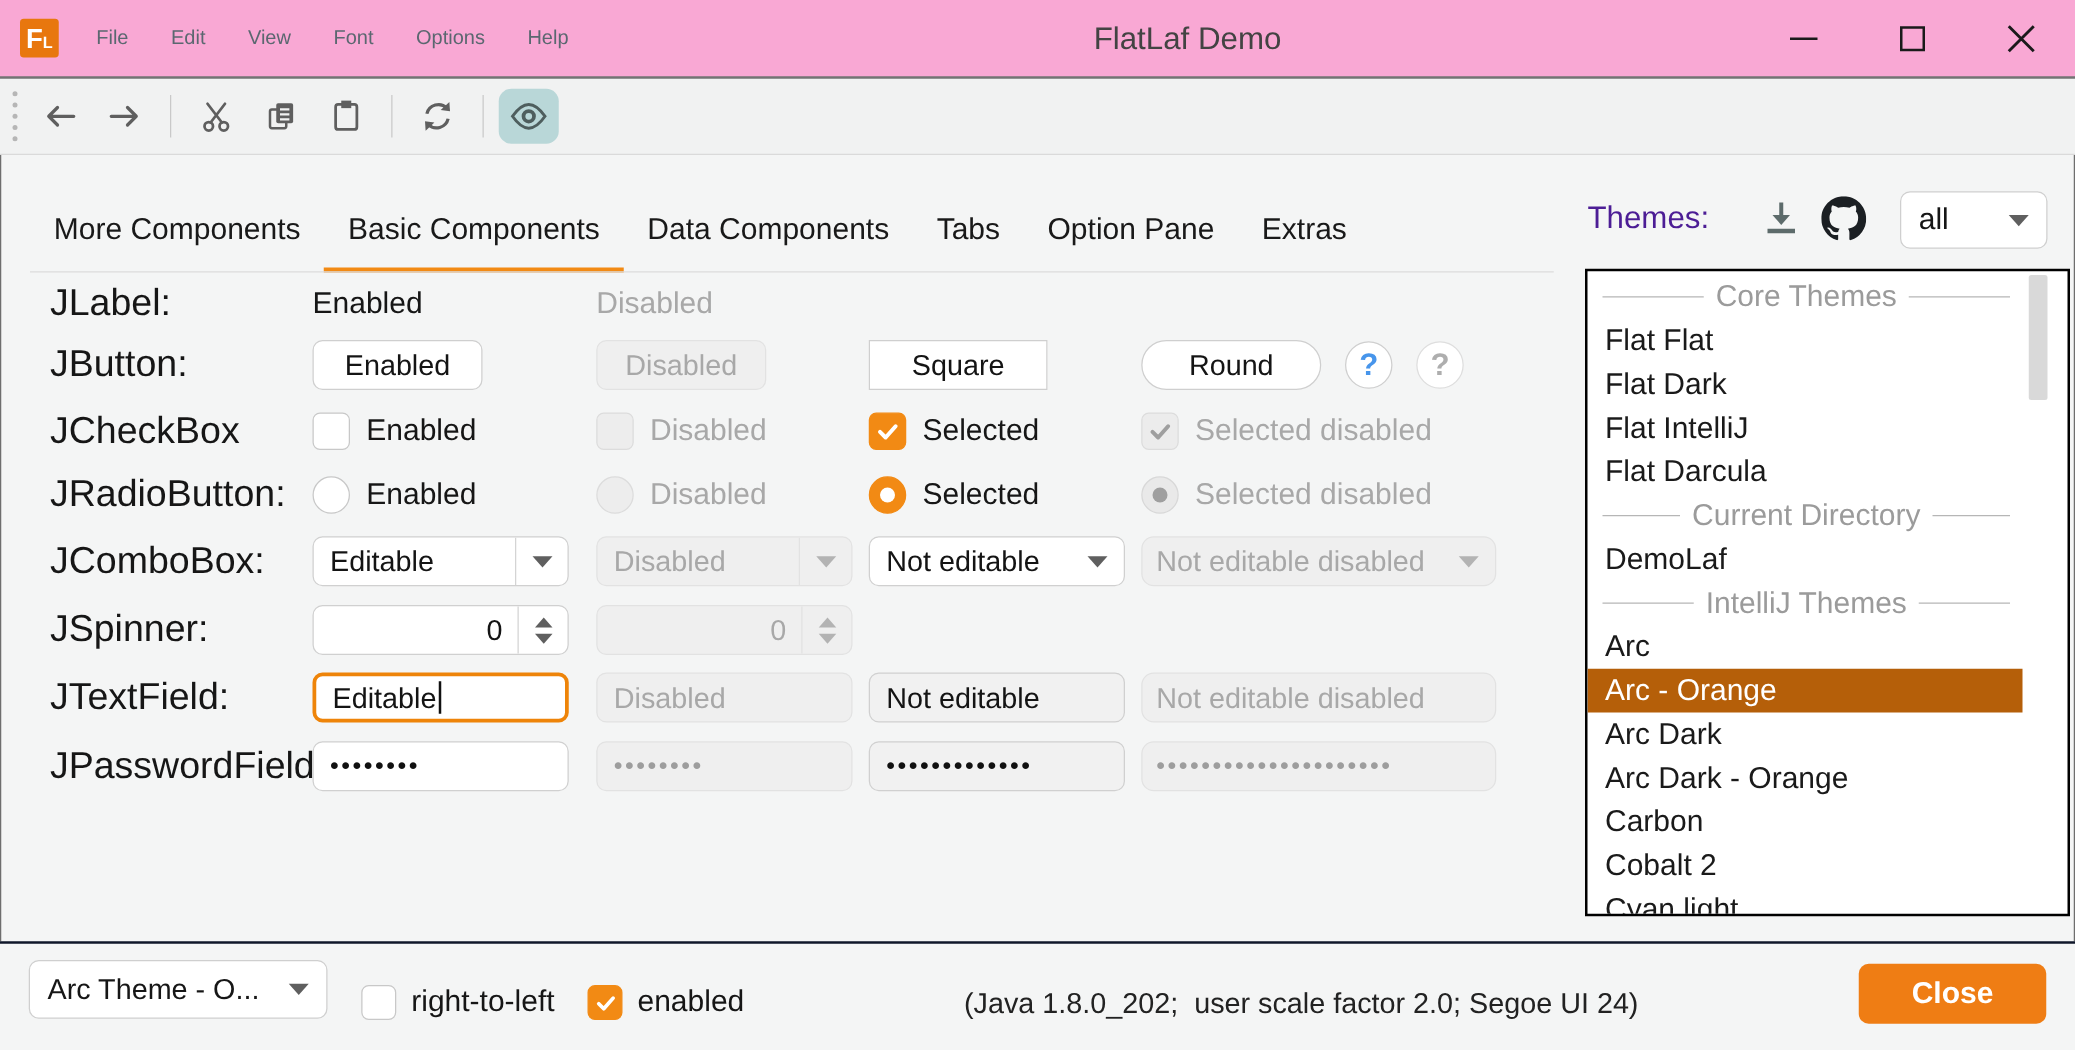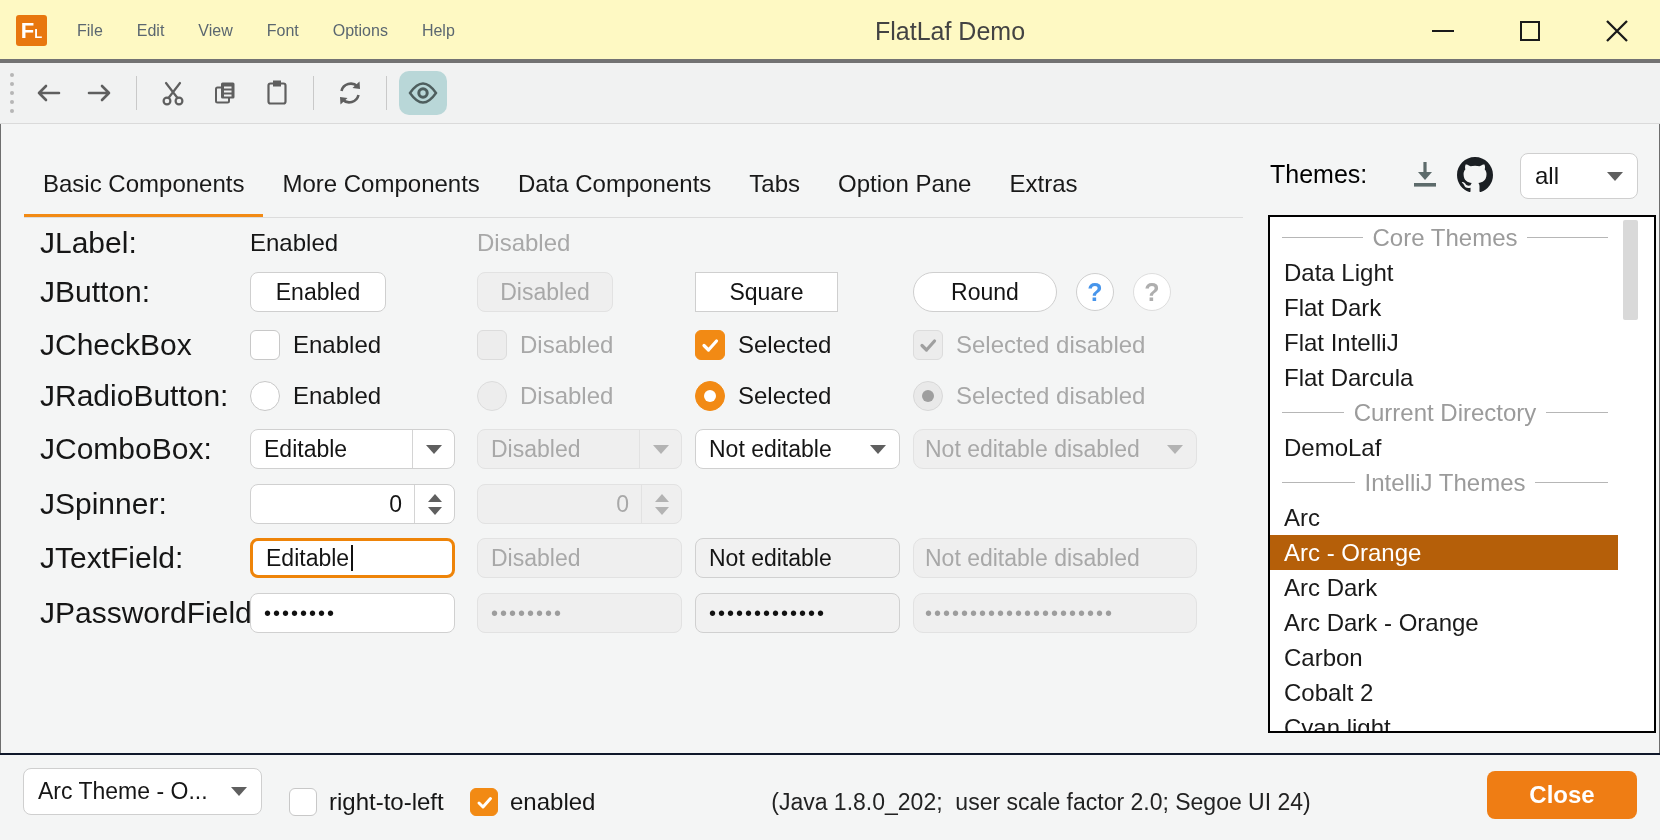--- a/index.html
+++ b/index.html
@@ -2,21 +2,21 @@
 <html><head>
 <meta charset="utf-8">
 <style>
   html,body{margin:0;padding:0;background:#9a9a9a;}
   *{box-sizing:border-box;}
   .window{position:relative;width:1660px;height:840px;background:#f4f5f5;overflow:hidden;
           font-family:"Liberation Sans","DejaVu Sans",sans-serif;color:#161616;
           outline:1px solid #6e6e6e;outline-offset:-1px;}
 
   
-  .titlebar{position:absolute;top:0;left:0;right:0;height:66px;background:#fef9c3;border-bottom:7px solid #737373;}
+  .titlebar{position:absolute;top:0;left:0;right:0;height:66px;background:#f9a8d4;border-bottom:5px solid #737373;}
   .logo{position:absolute;left:16px;top:15px;width:31px;height:31px;background:#E8770E;border-radius:3px;
         display:flex;align-items:flex-start;justify-content:center;overflow:hidden;}
   .logo-text{color:#fff;font-weight:bold;font-size:13px;line-height:31px;letter-spacing:0px;}
   .logo-text::first-letter{font-size:22px;}
   .menubar{position:absolute;left:60px;top:0;height:62px;display:flex;align-items:center;}
   .menu-item{padding:0 17px;font-size:16px;color:#5b6770;cursor:default;}
   .wtitle{position:absolute;left:520px;width:860px;top:0;height:62px;display:flex;align-items:center;justify-content:center;
           font-size:25px;color:#434343;}
   .winctrls{position:absolute;right:0;top:0;height:62px;display:flex;align-items:center;}
   .wbtn{width:87px;height:62px;display:flex;align-items:center;justify-content:center;}
@@ -32,21 +32,21 @@
   .tbtn.toggled{background:#B9D7D8;}
   .tsep{width:1px;height:34px;background:#c9c9c9;margin:0 10px;}
 
   
   .tabs{position:absolute;top:150px;left:24px;height:68px;display:flex;align-items:center;}
   .tab{position:relative;height:68px;display:flex;align-items:center;padding:0 19px;font-size:24px;color:#191919;}
   .tab.active::after{content:"";position:absolute;left:0;right:0;bottom:0;height:4px;background:#F28A14;}
   .tabline{position:absolute;top:217px;left:24px;width:1219px;height:1px;background:#dcdcdc;}
 
   
-  .themes-label{position:absolute;left:1270px;top:160px;font-size:25px;color:#000000;}
+  .themes-label{position:absolute;left:1270px;top:160px;font-size:25px;color:#4c1d95;}
   .icon-abs{position:absolute;background:none;border:none;padding:0;display:flex;align-items:center;justify-content:center;}
   .themes-combo{position:absolute;left:1520px;top:153px;width:118px;height:46px;background:#fff;border:1px solid #cfcfcf;
                 border-radius:8px;display:flex;align-items:center;padding:0 14px;font-size:24px;}
   .themes-combo .arr{margin-left:auto;}
 
   
   .themes-list{position:absolute;left:1268px;top:215px;width:388px;height:518px;background:#fff;border:2px solid #000000;
                padding-top:3px;overflow:hidden;}
   .theme-item{height:35px;display:flex;align-items:center;padding-left:14px;margin-right:36px;font-size:24px;color:#1a1a1a;}
   .theme-item.selected{background:#B55F09;color:#fff;}
@@ -204,22 +204,22 @@
     <span class="tsep"></span>
     <button class="tbtn toggled">
       <svg width="34" height="32">
         <path d="M4 16c4.5-6.5 9.5-9.5 13-9.5S25.5 9.5 30 16c-4.5 6.5-9.5 9.5-13 9.5S8.5 22.5 4 16z" fill="none" stroke="#4e5e5e" stroke-width="2.4"></path>
         <circle cx="17" cy="16" r="4.2" fill="none" stroke="#4e5e5e" stroke-width="3"></circle>
       </svg>
     </button>
   </div>
 
   <div class="tabs">
+    <div class="tab">More Components</div>
     <div class="tab active">Basic Components</div>
-    <div class="tab">More Components</div>
     <div class="tab">Data Components</div>
     <div class="tab">Tabs</div>
     <div class="tab">Option Pane</div>
     <div class="tab">Extras</div>
   </div>
   <div class="tabline"></div>
 
   <span class="themes-label">Themes:</span>
   <button class="icon-abs" style="left:1406px;top:156px;width:38px;height:38px;">
     <svg width="34" height="34">
@@ -233,21 +233,21 @@
       <path fill="#1b1f23" d="M12 0C5.37 0 0 5.37 0 12c0 5.31 3.435 9.795 8.205 11.385.6.105.825-.255.825-.57 0-.285-.015-1.23-.015-2.235-3.015.555-3.795-.735-4.035-1.41-.135-.345-.72-1.41-1.23-1.695-.42-.225-1.02-.78-.015-.795.945-.015 1.62.87 1.845 1.23 1.08 1.815 2.805 1.305 3.495.99.105-.78.42-1.305.765-1.605-2.67-.3-5.46-1.335-5.46-5.925 0-1.305.465-2.385 1.23-3.225-.12-.3-.54-1.53.12-3.18 0 0 1.005-.315 3.3 1.23.96-.27 1.98-.405 3-.405s2.04.135 3 .405c2.295-1.56 3.3-1.23 3.3-1.23.66 1.65.24 2.88.12 3.18.765.84 1.23 1.905 1.23 3.225 0 4.605-2.805 5.625-5.475 5.925.435.375.81 1.095.81 2.22 0 1.605-.015 2.895-.015 3.3 0 .315.225.69.825.57A12.02 12.02 0 0 0 24 12c0-6.63-5.37-12-12-12z"></path>
     </svg>
   </button>
   <div class="themes-combo">
     <span>all</span>
     <i class="arr"></i>
   </div>
 
   <div class="themes-list">
     <div class="theme-sep">Core Themes</div>
-    <div class="theme-item">Data Light</div>
+    <div class="theme-item">Flat Flat</div>
     <div class="theme-item">Flat Dark</div>
     <div class="theme-item">Flat IntelliJ</div>
     <div class="theme-item">Flat Darcula</div>
     <div class="theme-sep">Current Directory</div>
     <div class="theme-item">DemoLaf</div>
     <div class="theme-sep">IntelliJ Themes</div>
     <div class="theme-item">Arc</div>
     <div class="theme-item selected">Arc - Orange</div>
     <div class="theme-item">Arc Dark</div>
     <div class="theme-item">Arc Dark - Orange</div>

